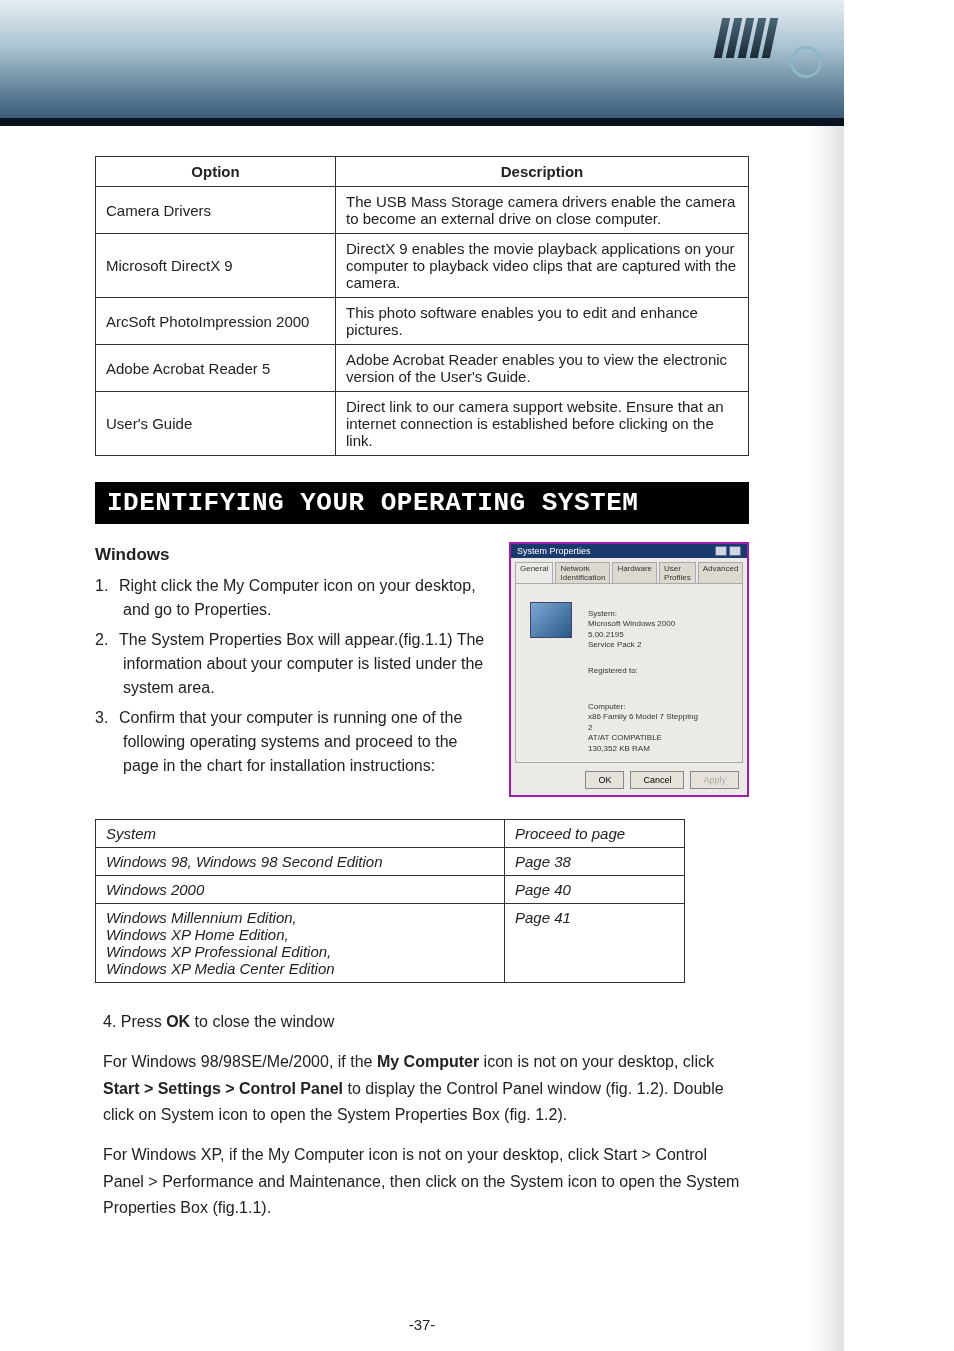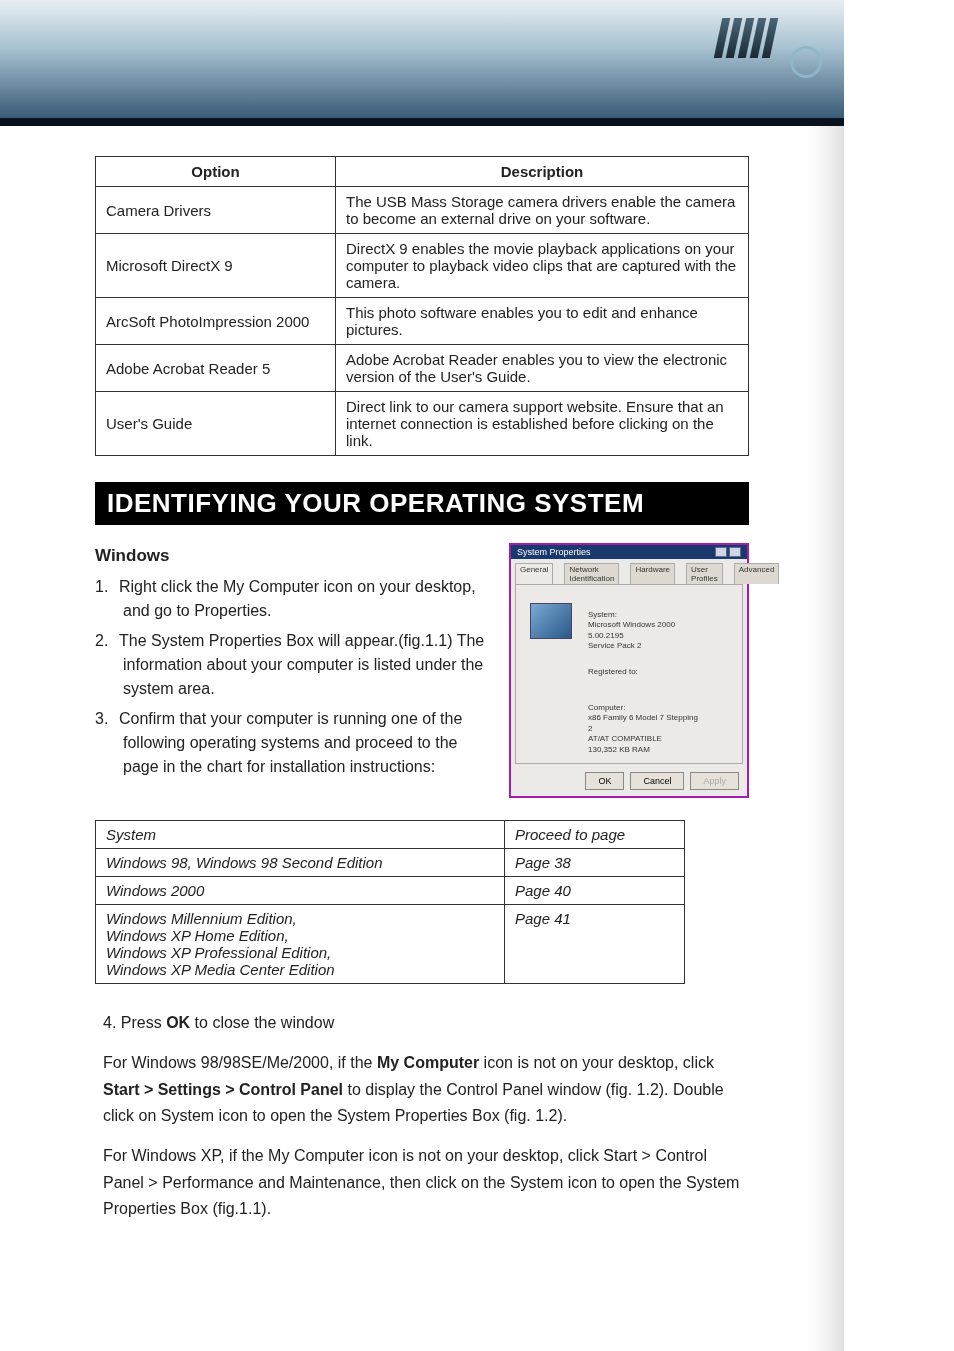--- a/index.html
+++ b/index.html
@@ -22,35 +22,35 @@
   }
   .stripe { width: 100%; height: 8px; background: #0a1220; }
   .content { padding: 30px 95px 20px 95px; }
   table.opt { width: 100%; border-collapse: collapse; font-size: 15px; }
   table.opt th, table.opt td { border: 1px solid #333; padding: 6px 10px; vertical-align: middle; }
   table.opt th { font-weight: bold; text-align: center; }
   table.opt td.opt-col { width: 240px; }
   .section-title {
     background: #000; color: #fff; font-weight: bold; font-size: 26px;
     padding: 6px 12px; margin: 26px 0 18px 0; letter-spacing: 0.5px;
-    font-family: Liberation Sans, sans-serif;
+    font-family: Liberation Mono, monospace;
   }
   .body-row { display: flex; gap: 18px; align-items: flex-start; }
   .body-text { flex: 1; font-size: 16px; line-height: 1.5; }
   .body-text h4 { font-size: 17px; font-weight: bold; margin-bottom: 6px; }
   .body-text ol { list-style: none; padding-left: 0; }
   .body-text ol li { margin-bottom: 6px; padding-left: 28px; text-indent: -28px; }
   .body-text ol li .num { display: inline-block; width: 24px; text-indent: 0; }
   .sysprops {
     width: 240px; border: 2px solid #a21caf; background: #eceae6; font-size: 9px; color: #333;
   }
   .sysprops .titlebar { background: #1a3a6e; color: #fff; padding: 2px 6px; display: flex; justify-content: space-between; }
   .sysprops .titlebar .btns { display: flex; gap: 2px; }
   .sysprops .titlebar .btns span { width: 12px; height: 10px; background: #cfd6e2; display: inline-block; border: 1px solid #5a6a8a; }
-  .sysprops .tabs { display: flex; gap: 11px; padding: 4px 4px 0 4px; font-size: 8px; }
+  .sysprops .tabs { display: flex; gap: 2px; padding: 4px 4px 0 4px; font-size: 8px; }
   .sysprops .tabs span { background: #ddd9d0; border: 1px solid #aaa; border-bottom: none; padding: 1px 4px; }
   .sysprops .tabs span.active { background: #eceae6; }
   .sysprops .pane { border: 1px solid #aaa; margin: 0 4px 4px 4px; padding: 10px 8px 8px 8px; min-height: 168px; position: relative; }
   .sysprops .icon { width: 42px; height: 36px; background: linear-gradient(135deg,#7caad4,#2a5888); position: absolute; left: 14px; top: 18px; border: 1px solid #446; }
   .sysprops .info { margin-left: 64px; font-size: 8px; line-height: 1.3; }
   .sysprops .info .lbl { margin-top: 15px; }
   .sysprops .info2 { margin-left: 64px; margin-top: 26px; font-size: 8px; line-height: 1.3; }
   .sysprops .btnrow { display: flex; justify-content: flex-end; gap: 6px; padding: 4px 8px 6px 8px; }
   .sysprops .btnrow button { font-size: 9px; padding: 0 12px; height: 18px; border: 1px solid #888; background: #e6e2da; }
   .sysprops .btnrow button.disabled { color: #aaa; }
@@ -84,21 +84,21 @@
     <table class="opt">
       <thead>
         <tr>
           <th>Option</th>
           <th>Description</th>
         </tr>
       </thead>
       <tbody>
         <tr>
           <td class="opt-col">Camera Drivers</td>
-          <td>The USB Mass Storage camera drivers enable the camera to become an external drive on your software.</td>
+          <td>The USB Mass Storage camera drivers enable the camera to become an external drive on close computer.</td>
         </tr>
         <tr>
           <td class="opt-col">Microsoft DirectX 9</td>
           <td>DirectX 9 enables the movie playback applications on your computer to playback video clips that are captured with the camera.</td>
         </tr>
         <tr>
           <td class="opt-col">ArcSoft PhotoImpression 2000</td>
           <td>This photo software enables you to edit and enhance pictures.</td>
         </tr>
         <tr>
@@ -195,13 +195,14 @@
         <span>4.  Press </span><span class="bold">OK</span><span> to close the window</span>
       </p>
       <p>
         <span>For Windows 98/98SE/Me/2000, if the </span><span class="bold">My Computer</span><span> icon is not on your desktop, click </span><span class="bold">Start &gt; Settings &gt; Control Panel</span><span> to display the Control Panel window (fig. 1.2). Double click on System icon to open the System Properties Box (fig. 1.2).</span>
       </p>
       <p>For Windows XP, if the My Computer icon is not on your desktop, click Start &gt; Control Panel &gt; Performance and Maintenance, then click on the System icon to open the System Properties Box (fig.1.1).</p>
     </div>
 
   </div>
 
+  <div class="footer-num">-37-</div>
 </div>
 
 </body></html>

